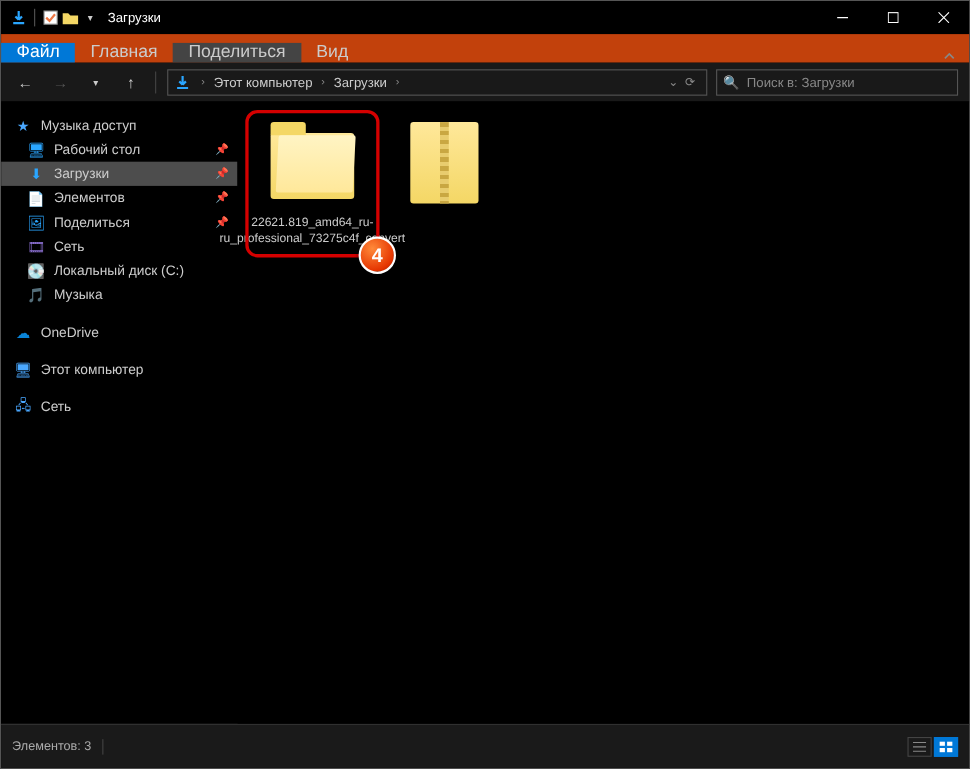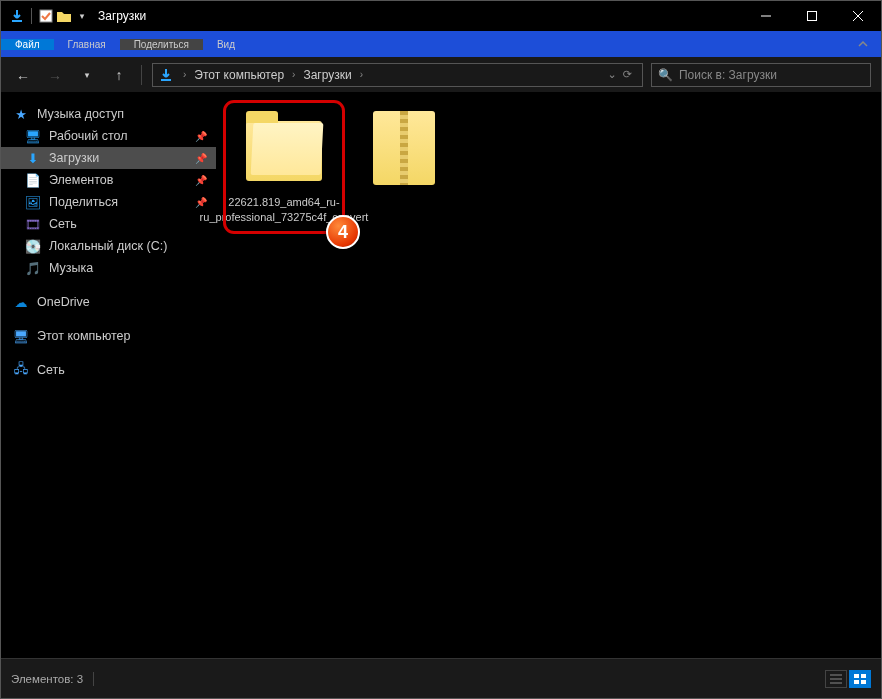--- a/index.html
+++ b/index.html
@@ -5,21 +5,21 @@
 *{margin:0;padding:0;box-sizing:border-box;font-family:"Segoe UI",Arial,sans-serif}
 body{background:#fff;display:flex;justify-content:center;align-items:flex-start}
 .window{width:882px;height:699px;background:#000;border:1px solid #555;display:flex;flex-direction:column;position:relative}
 .titlebar{height:30px;background:#000;display:flex;align-items:center;padding:0 0 0 8px;color:#fff;font-size:12px}
 .titlebar-icons{display:flex;align-items:center;gap:2px}
 .tb-ic{width:16px;height:16px;display:flex;align-items:center;justify-content:center}
 .tb-sep{width:1px;height:16px;background:#555;margin:0 4px}
 .title-text{margin-left:8px}
 .win-controls{margin-left:auto;display:flex}
 .win-btn{width:46px;height:30px;display:flex;align-items:center;justify-content:center;color:#fff;font-size:11px}
-.ribbon{height:26px;background:#1d4ed8;display:flex;align-items:center;font-size:10px;color:#ccc}
+.ribbon{height:26px;background:#c2410c;display:flex;align-items:flex-end;font-size:16px;color:#ccc}
 .ribbon-tab{padding:0 14px;display:flex;align-items:center;cursor:pointer}
 .ribbon-tab.file{background:#0078d7;color:#fff}
 .ribbon-tab.share{background:#444}
 .ribbon-chev{margin-left:auto;padding:0 12px;display:flex;align-items:center;color:#888}
 .nav-row{height:36px;background:#191919;display:flex;align-items:center;padding:0 10px;gap:8px;border-bottom:1px solid #000}
 .nav-arrow{width:24px;height:24px;color:#ccc;display:flex;align-items:center;justify-content:center;font-size:14px}
 .nav-arrow.disabled{color:#555}
 .nav-sep{width:1px;height:20px;background:#444;margin:0 2px}
 .breadcrumb{flex:1;height:24px;background:#191919;border:1px solid #555;display:flex;align-items:center;padding:0 4px;color:#ccc;font-size:12px}
 .bc-ic{width:18px;height:18px;margin-right:4px;display:flex;align-items:center;justify-content:center}

